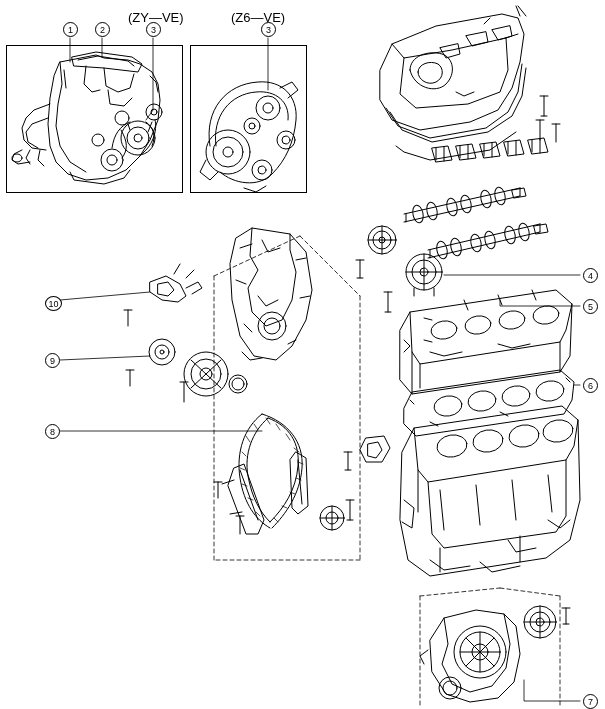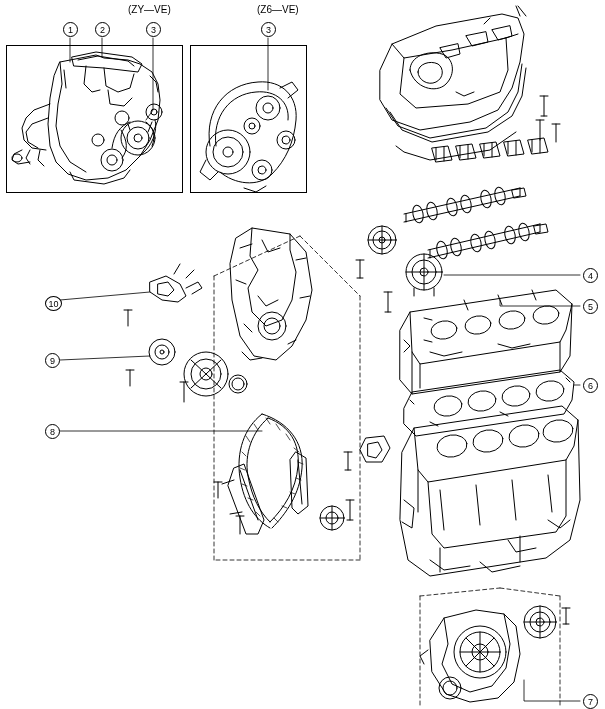--- a/index.html
+++ b/index.html
@@ -13,23 +13,24 @@
   #sheet {
     position: relative;
     width: 605px;
     height: 709px;
     background: #ffffff;
     overflow: hidden;
   }
   .label {
     position: absolute;
     font-family: "Liberation Sans", sans-serif;
-    font-size: 10px;
+    font-size: 13px;
     color: #000;
     white-space: nowrap;
+    margin-top: 6px;
   }
   .callout {
     position: absolute;
     width: 15px;
     height: 15px;
     border: 1px solid #000;
     border-radius: 50%;
     font-size: 9px;
     line-height: 15px;
     text-align: center;
@@ -366,21 +367,21 @@
         <path d="M300 236 L360 296"></path>
         <path d="M420 596 L420 706"></path>
         <path d="M420 596 L500 588"></path>
         <path d="M560 596 L560 706"></path>
         <path d="M500 588 L560 596"></path>
       </g>
     </g>
   </svg>
 
   <div class="label" style="left:128px; top:4px;">(ZY—VE)</div>
-  <div class="label" style="left:257px; top:4px;">(Z6—VE)</div>
+  <div class="label" style="left:231px; top:4px;">(Z6—VE)</div>
 
   <div class="boxframe" style="left:6px; top:45px; width:177px; height:148px;"></div>
   <div class="boxframe" style="left:190px; top:45px; width:117px; height:148px;"></div>
 
   <div class="callout" style="left:63px; top:22px;">1</div>
   <div class="callout" style="left:95px; top:22px;">2</div>
   <div class="callout" style="left:146px; top:22px;">3</div>
   <div class="callout" style="left:261px; top:22px;">3</div>
   <div class="callout" style="left:583px; top:268px;">4</div>
   <div class="callout" style="left:583px; top:299px;">5</div>

